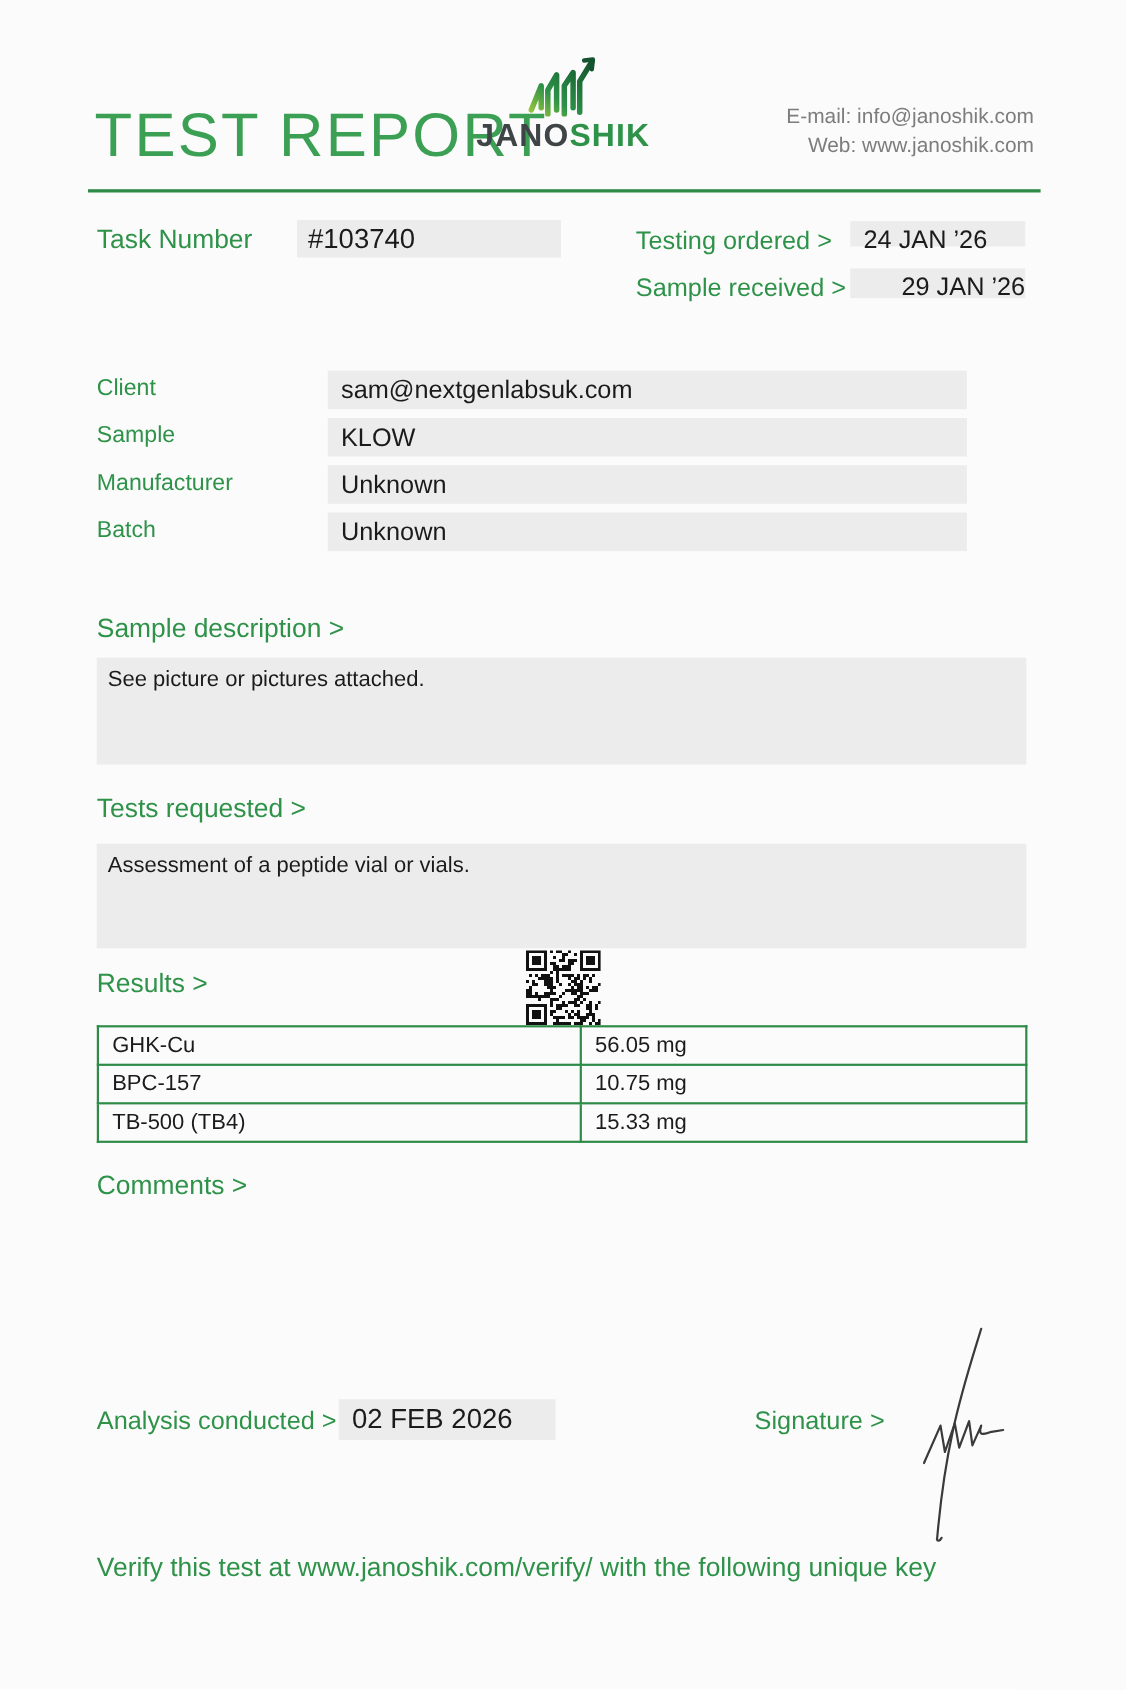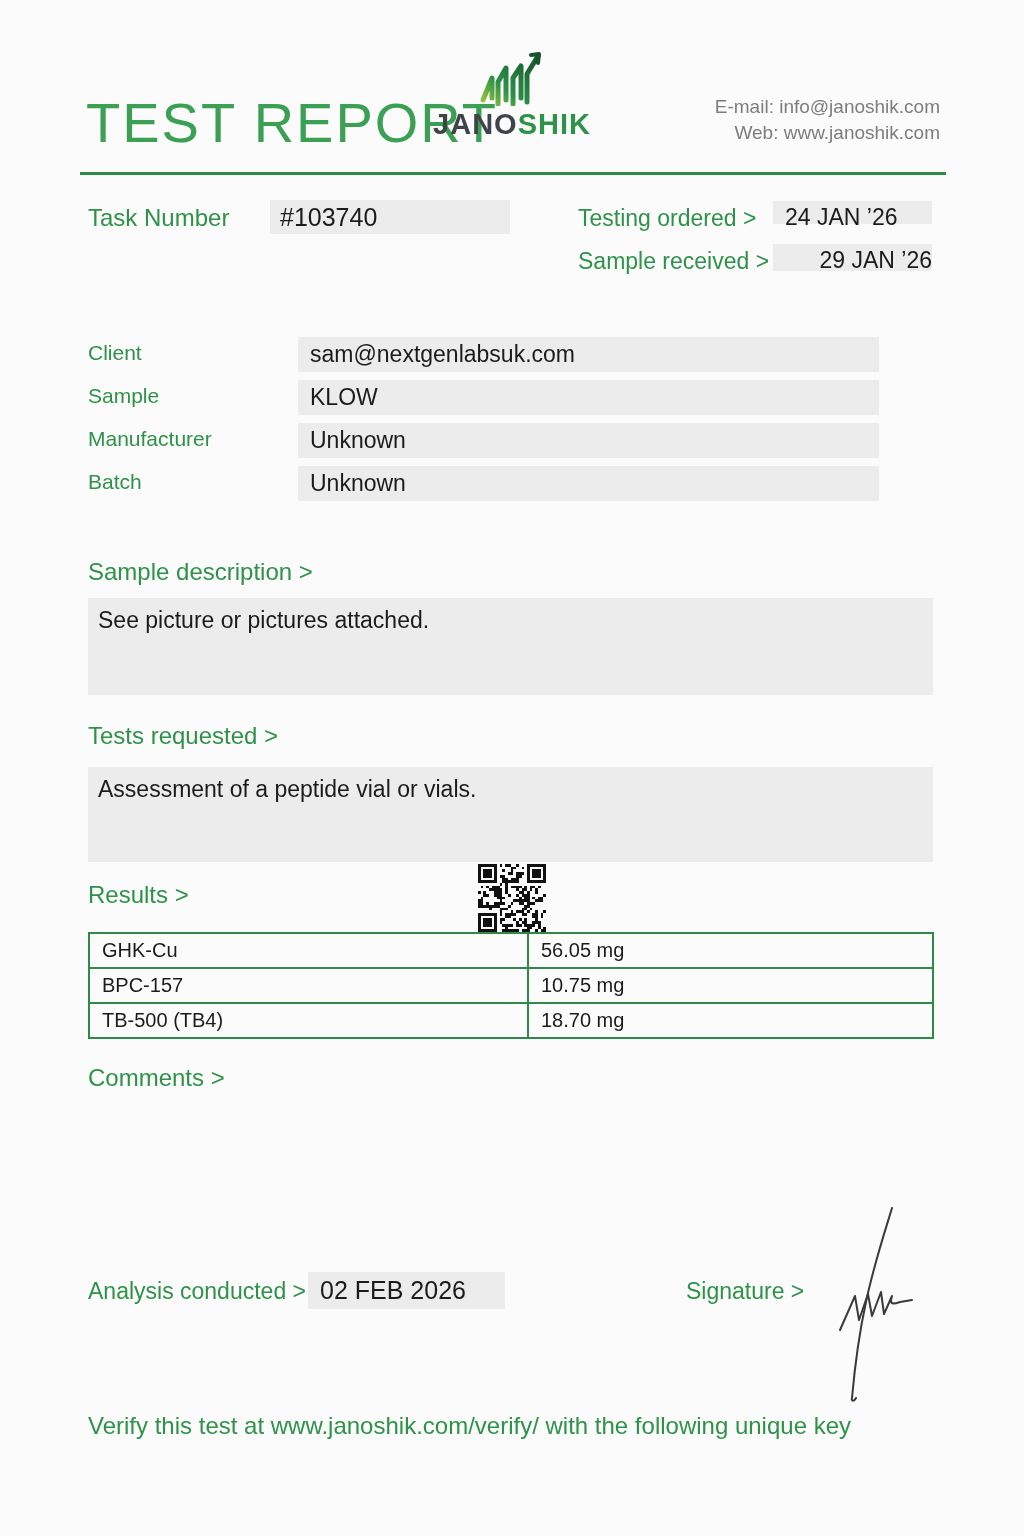--- a/index.html
+++ b/index.html
@@ -40,21 +40,21 @@
   .date-label-2{left:578px;top:248px;}
   .date-box-2{left:773px;top:244px;width:159px;height:27px;line-height:33px;padding-left:12px;box-sizing:border-box;text-align:right;}
 
   
   .info-label{left:88px;font-size:21px;}
   .info-box{left:274px;width:581px;height:35px;line-height:35px;padding-left:12px;box-sizing:border-box;margin-left:24px;}
 
   
   .section-heading{position:absolute;left:88px;color:var(--accent);font-size:24px;}
   .section-box{position:absolute;left:88px;width:845px;background:var(--box-gray);
-    font-size:23px;color:var(--text-dark);padding:9px 10px;box-sizing:border-box;}
+    font-size:20px;color:var(--text-dark);padding:9px 10px;box-sizing:border-box;}
 
   
   .qr{position:absolute;left:478px;top:864px;width:68px;height:68px;}
   .qr svg{width:100%;height:100%;shape-rendering:crispEdges;}
 
   
   .results-table{position:absolute;left:88px;top:932px;width:846px;
     border-collapse:collapse;table-layout:fixed;}
   .results-table td{border:2px solid #2e8b47;height:33px;font-size:20px;
     color:var(--text-dark);padding:0 0 0 12px;background:#fbfbfb;}
@@ -343,21 +343,21 @@
       <tr>
         <td class="col-analyte">GHK-Cu</td>
         <td class="amount">56.05 mg</td>
       </tr>
       <tr>
         <td class="col-analyte">BPC-157</td>
         <td class="amount">10.75 mg</td>
       </tr>
       <tr>
         <td class="col-analyte">TB-500 (TB4)</td>
-        <td class="amount">18.70 mg</td>
+        <td class="amount">15.33 mg</td>
       </tr>
     </tbody>
   </table>
 
   <div class="section-heading" style="top:1064px">Comments &gt;</div>
 
   <div class="glabel analysis-label">Analysis conducted &gt;</div>
   <div class="gbox analysis-box"><span class="val" style="font-size:25px">02 FEB 2026</span></div>
 
   <div class="glabel signature-label">Signature &gt;</div>

